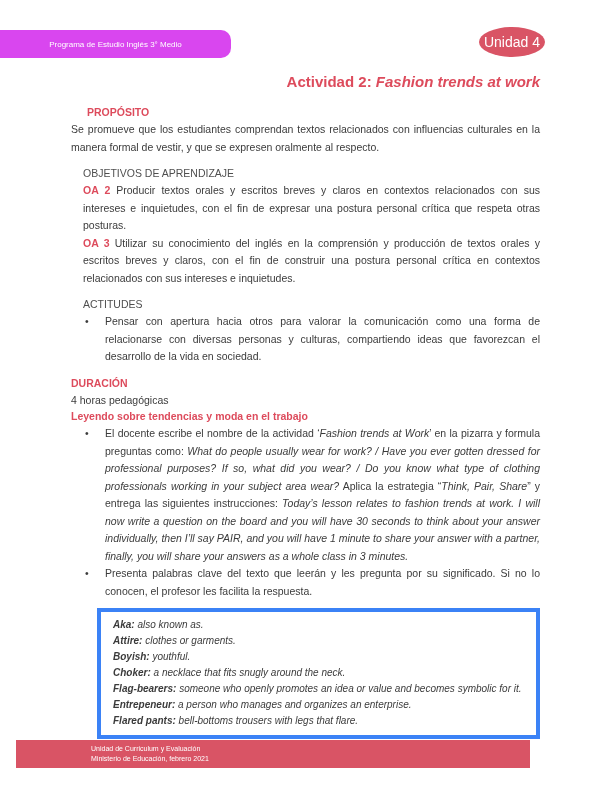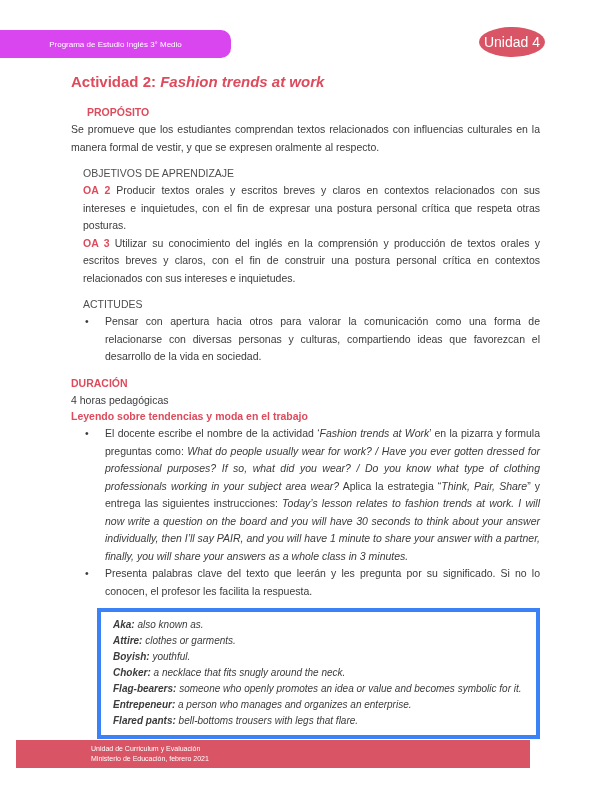--- a/index.html
+++ b/index.html
@@ -15,21 +15,21 @@
     color:#fff;font-size:8px;display:flex;align-items:center;justify-content:center;
   }
   .badge-ellipse{
     position:absolute;left:479px;top:27px;width:66px;height:30px;
     background:#d95465;border-radius:50%;
     color:#fff;font-size:14px;display:flex;align-items:center;justify-content:center;
   }
   
   .content{padding:72px 60px 0 71px;}
   .doc-title{
-    text-align:left;color:#dd4b5c;font-size:15px;font-weight:bold;
+    text-align:right;color:#dd4b5c;font-size:15px;font-weight:bold;
     line-height:20px;margin:0;
   }
   .doc-title .ital{font-style:italic;}
   .h-red{
     color:#dd4b5c;font-weight:bold;font-size:10.5px;line-height:14px;
     margin:10px 0 2px 0;
   }
   .h-gray{
     color:#4f4f4f;font-size:10.5px;line-height:14px;margin:10px 0 2px 0;font-weight:normal;
   }

